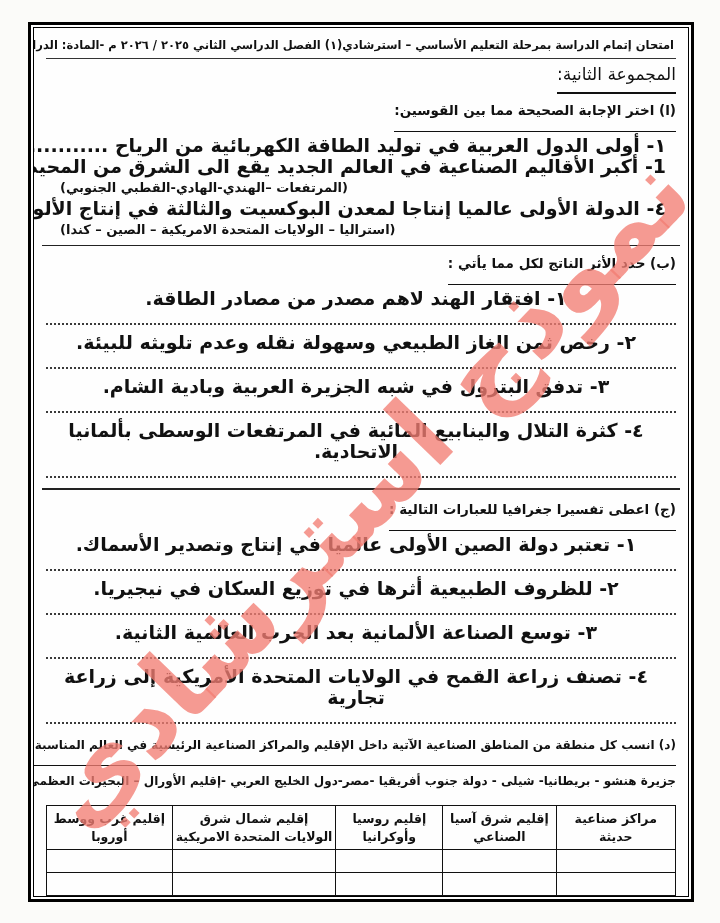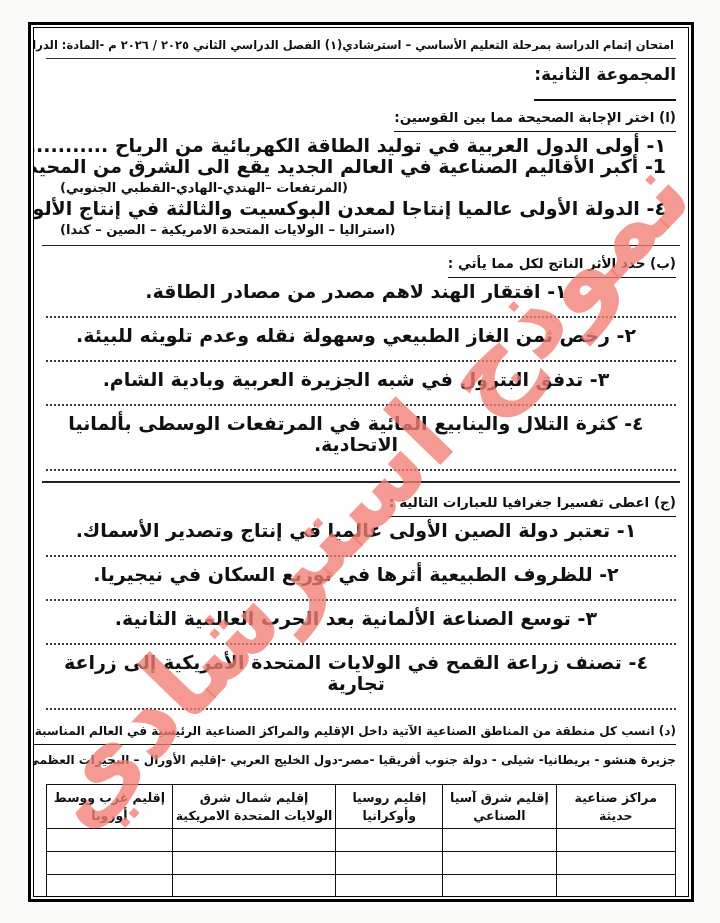--- a/index.html
+++ b/index.html
@@ -35,31 +35,31 @@
     padding: 4px 2px 6px 2px;
     border-bottom: 1.5px solid #333;
     white-space: nowrap;
   }
   .group-title {
     margin: 5px 0 3px 0;
   }
   .group-title span {
     display: inline-block;
     font-size: 17px;
-    font-weight: 700;
+    font-weight: 400;
     border-bottom: 2px solid #111;
-    padding-bottom: 15px;
+    padding-bottom: 8px;
   }
   .sec-heading { margin: 3px 0 3px 0; }
   .sec-heading span {
     display: inline-block;
     font-size: 13.5px;
     font-weight: 700;
     border-bottom: 1.8px solid #111;
-    padding-bottom: 6px;
+    padding-bottom: 13px;
     white-space: nowrap;
   }
   .sec-heading.small span { font-size: 12px; }
   .q-text {
     font-size: 19px;
     font-weight: 700;
     line-height: 21px;
     padding-right: 10px;
     white-space: nowrap;
   }

